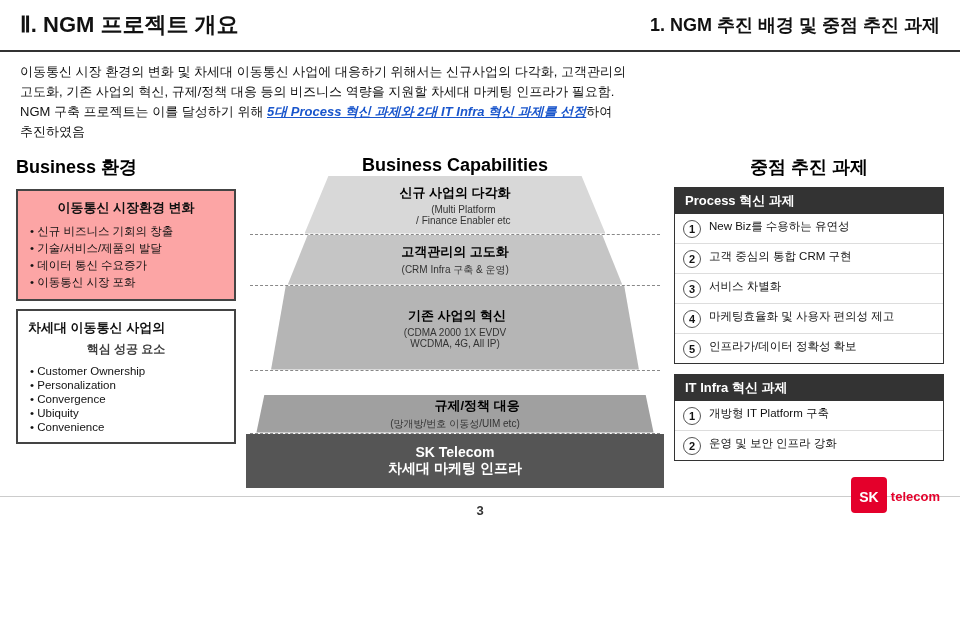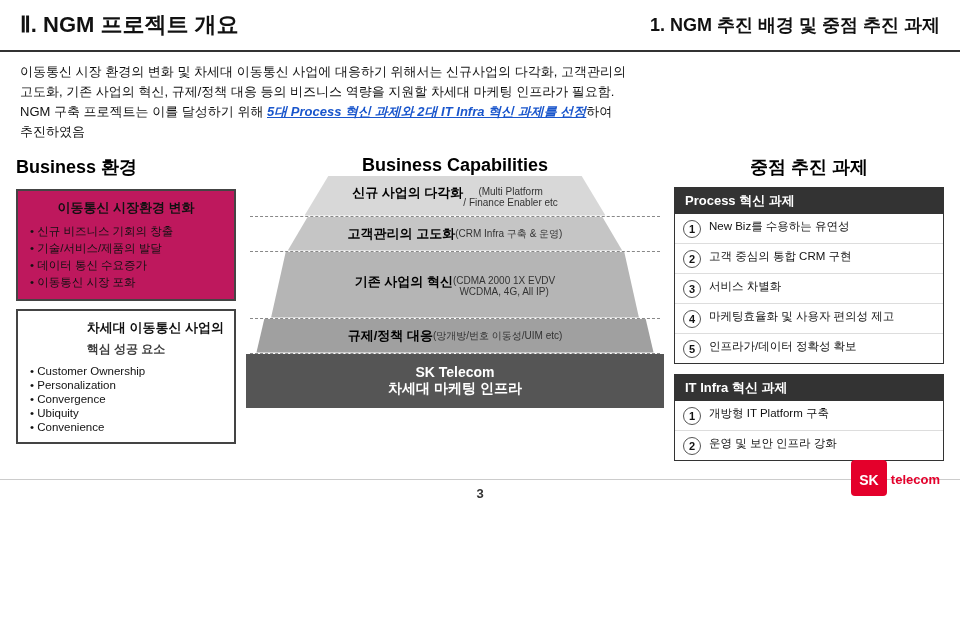--- a/index.html
+++ b/index.html
@@ -55,21 +55,21 @@
     
     .col-left {
       width: 220px;
       flex-shrink: 0;
     }
 
     .env-box {
       border: 2px solid #444;
       padding: 8px 10px;
       margin-bottom: 8px;
-      background: #be185d;
+      background: #fca5a5;
     }
     .env-box-title {
       font-size: 13px;
       font-weight: bold;
       color: #111;
       text-align: center;
       margin-bottom: 6px;
     }
     .env-box ul {
       list-style: none;
@@ -86,21 +86,21 @@
 
     .success-box {
       border: 2px solid #444;
       padding: 8px 10px;
       background: #fff;
     }
     .success-box-title {
       font-size: 13px;
       font-weight: bold;
       color: #111;
-      text-align: right;
+      text-align: left;
       margin-bottom: 4px;
     }
     .success-box-subtitle {
       font-size: 12px;
       font-weight: bold;
       color: #404040;
       text-align: center;
       margin-bottom: 6px;
     }
     .success-box ul {
@@ -203,22 +203,22 @@
     .pyr-row {
       display: flex;
       align-items: center;
       justify-content: center;
       text-align: center;
       padding: 7px 6px 6px 6px;
       position: relative;
     }
     .pyr-row-inner {
       display: flex;
-      flex-direction: row;
-      align-items: flex-start;
+      flex-direction: column;
+      align-items: flex-end;
     }
     .pyr-row-title {
       font-size: 13px;
       font-weight: bold;
     }
     .pyr-row-sub {
       font-size: 10px;
       color: #444;
       margin-top: 2px;
     }
@@ -333,21 +333,21 @@
       <div class="pyr-row trap-3" style="padding:21px 20px;">
         <div class="pyr-row-inner">
           <div class="pyr-row-title">기존 사업의 혁신</div>
           <div class="pyr-row-sub" style="white-space:pre-line;font-size:10px;color:#333;">(CDMA 2000 1X EVDV
 WCDMA, 4G, All IP)</div>
         </div>
       </div>
 
       <div class="pyr-dashed-line"></div>
 
-      <div class="pyr-row trap-4" style="padding:8px 20px;">
+      <div class="pyr-row trap-4" style="padding:2px 20px;margin-top:24px;">
         <div class="pyr-row-inner">
           <div class="pyr-row-title">규제/정책 대응</div>
           <div class="pyr-row-sub" style="font-size:10px;color:#333;">(망개방/번호 이동성/UIM etc)</div>
         </div>
       </div>
 
       <div class="pyr-dashed-line"></div>
 
       <div class="pyr-row trap-5" style="padding:10px 20px;">
         <div class="pyr-row-inner">

